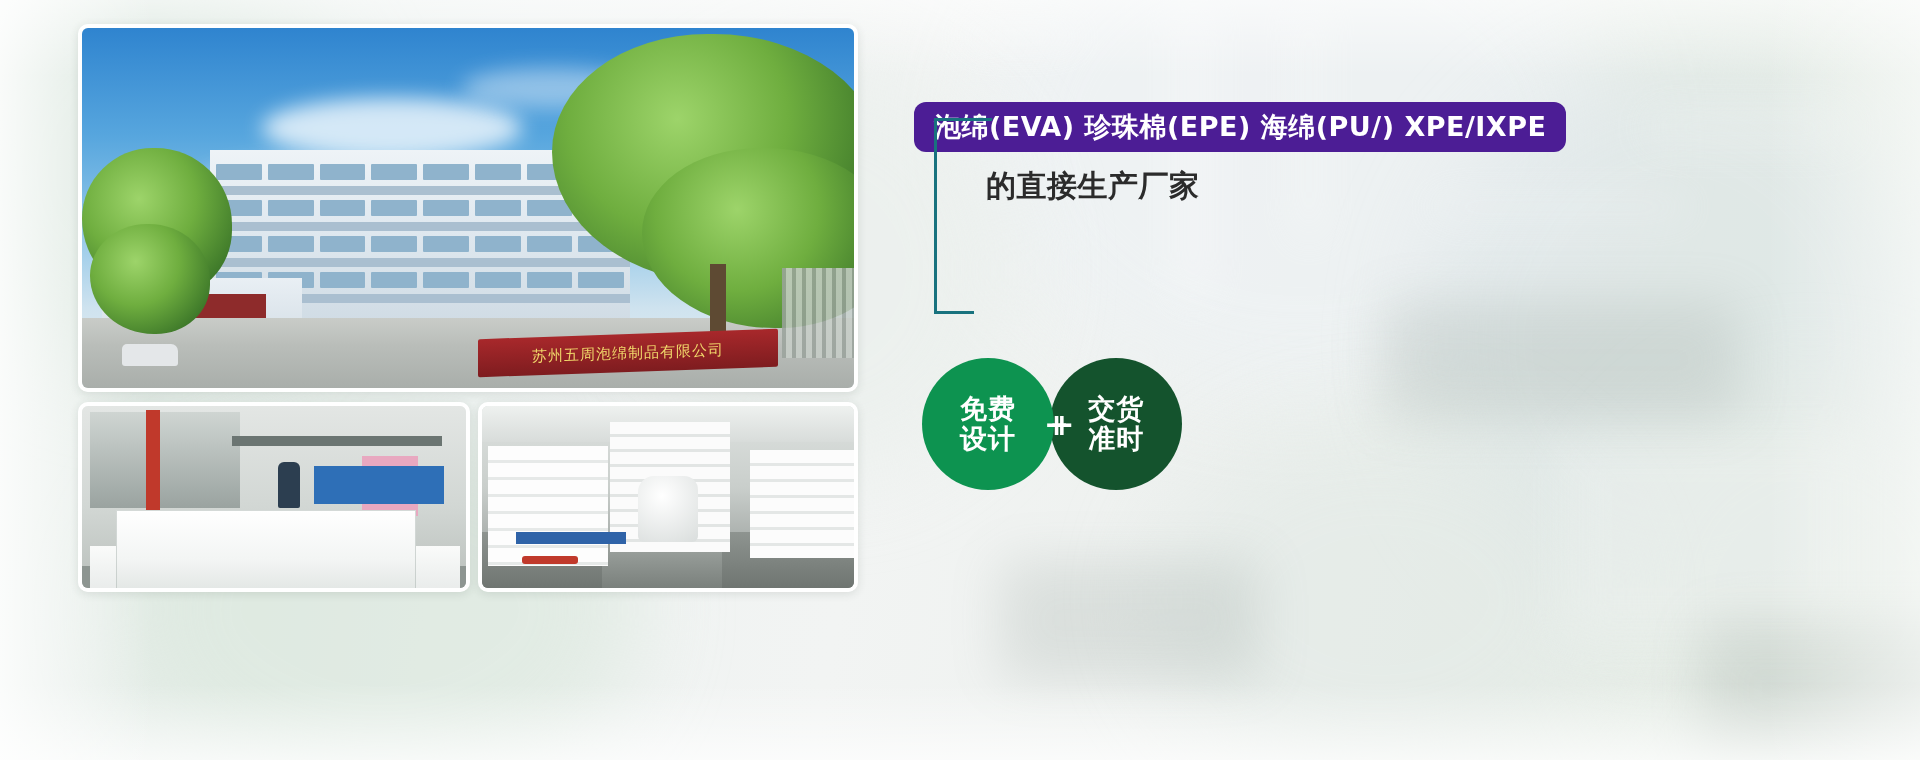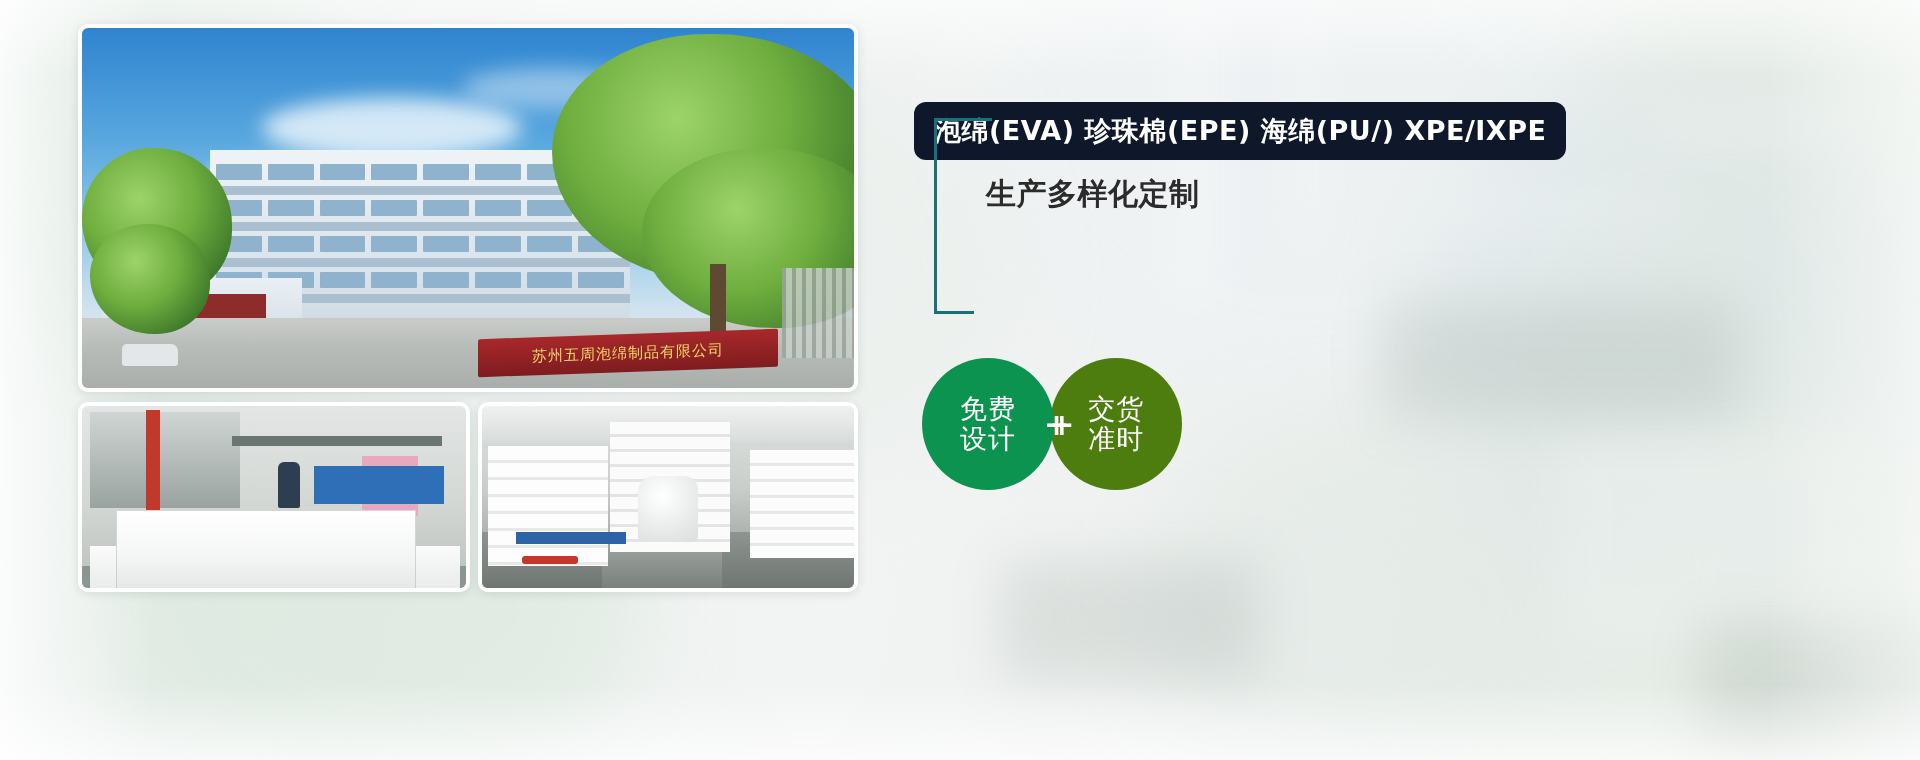--- a/index.html
+++ b/index.html
@@ -249,23 +249,23 @@
   }
   .bracket .arm-bot {
     position: absolute; left: 20px; bottom: 0; width: 40px; height: 3px;
     background: #18727e;
   }
 
   
   .pill {
     margin-top: 10px;
     margin-left: 0;
-    background: #0f172a;
+    background: #4c1d95;
     border-radius: 12px;
-    height: 58px;
+    height: 50px;
     display: inline-flex;
     align-items: center;
     padding: 0 20px;
     box-sizing: border-box;
   }
   .pill span {
     color: #ffffff;
     font-size: 27px;
     font-weight: bold;
     white-space: nowrap;
@@ -305,30 +305,30 @@
   }
   .circle {
     width: 132px;
     height: 132px;
     border-radius: 50%;
     display: flex;
     flex-direction: column;
     align-items: center;
     justify-content: center;
     color: #ffffff;
-    font-weight: normal;
+    font-weight: bold;
     font-size: 27px;
     line-height: 1.12;
     letter-spacing: 1px;
     font-family: "DejaVu Sans", sans-serif;
     position: relative;
   }
   .c-green { background: #0d9350; z-index: 3; }
   .c-teal  { background: #156d7f; z-index: 2; margin-left: -14px; }
-  .c-navy  { background: #4d7c0f; z-index: 1; margin-left: -14px; }
+  .c-navy  { background: #14532d; z-index: 1; margin-left: -14px; }
 
   .plus {
     color: #ffffff;
     font-size: 30px;
     font-weight: bold;
     margin: 0 -6px;
     z-index: 4;
     position: relative;
     font-family: "DejaVu Sans", sans-serif;
   }
@@ -457,21 +457,21 @@
       <div class="spine"></div>
       <div class="arm-top"></div>
       <div class="arm-bot"></div>
     </div>
 
 
     <div class="pill">
       <span>泡绵(EVA)  珍珠棉(EPE)  海绵(PU/)   XPE/IXPE</span>
     </div>
 
-    <div class="headline-2">生产多样化定制</div>
+    <div class="headline-2">的直接生产厂家</div>
 
   </div>
 
   <div class="circles">
     <div class="circle c-green">
       <div>免费</div>
       <div>设计</div>
     </div>
     <div class="plus p1">+</div>
     <div class="plus p2">+</div>

